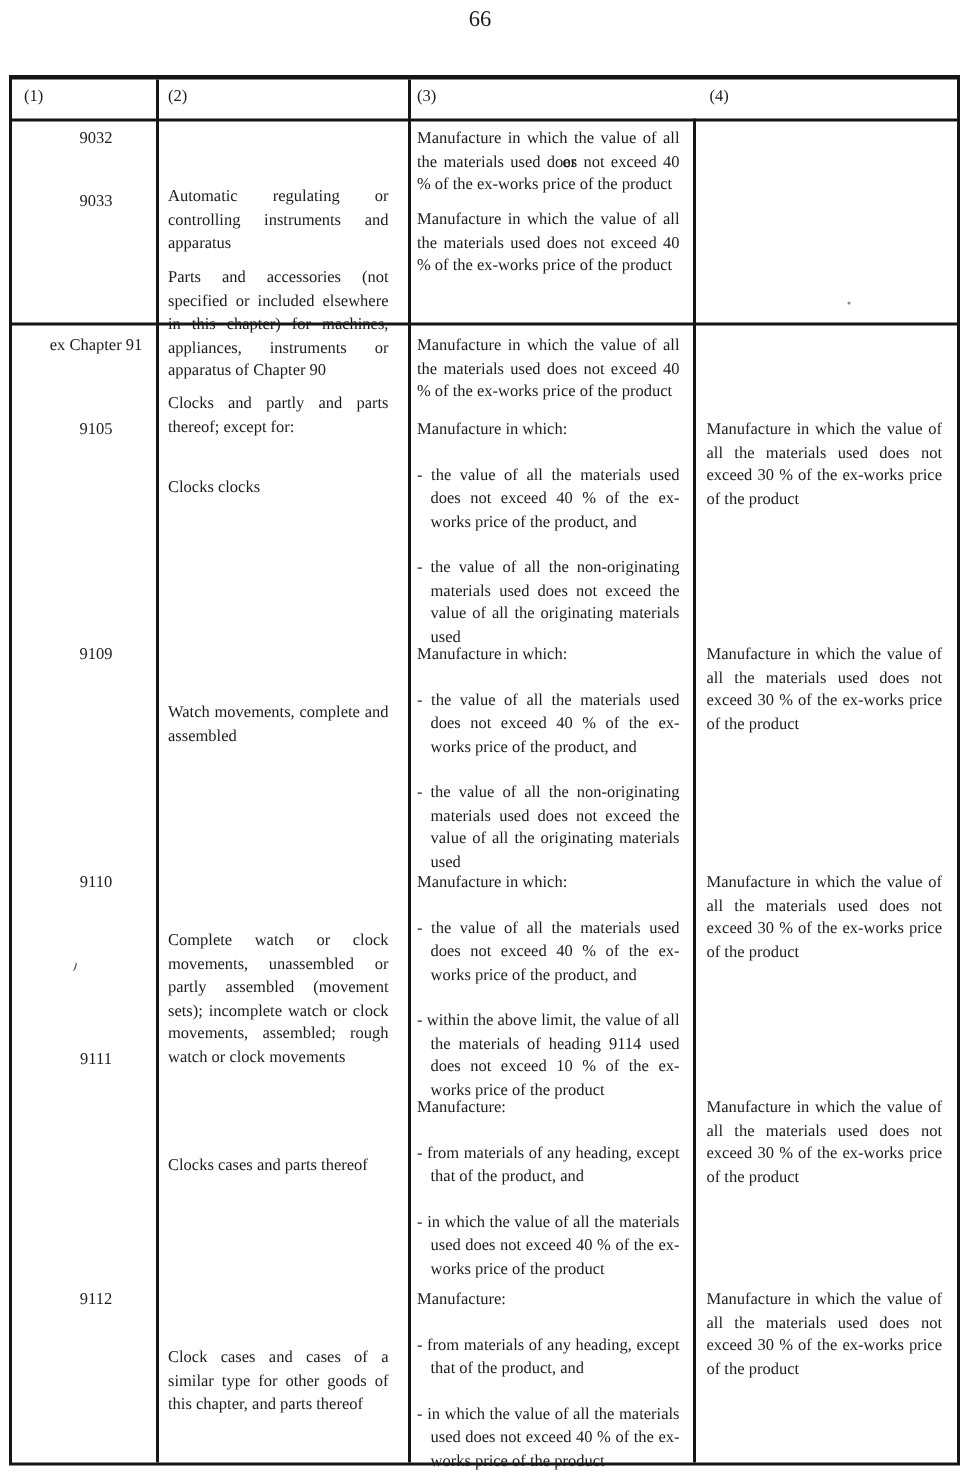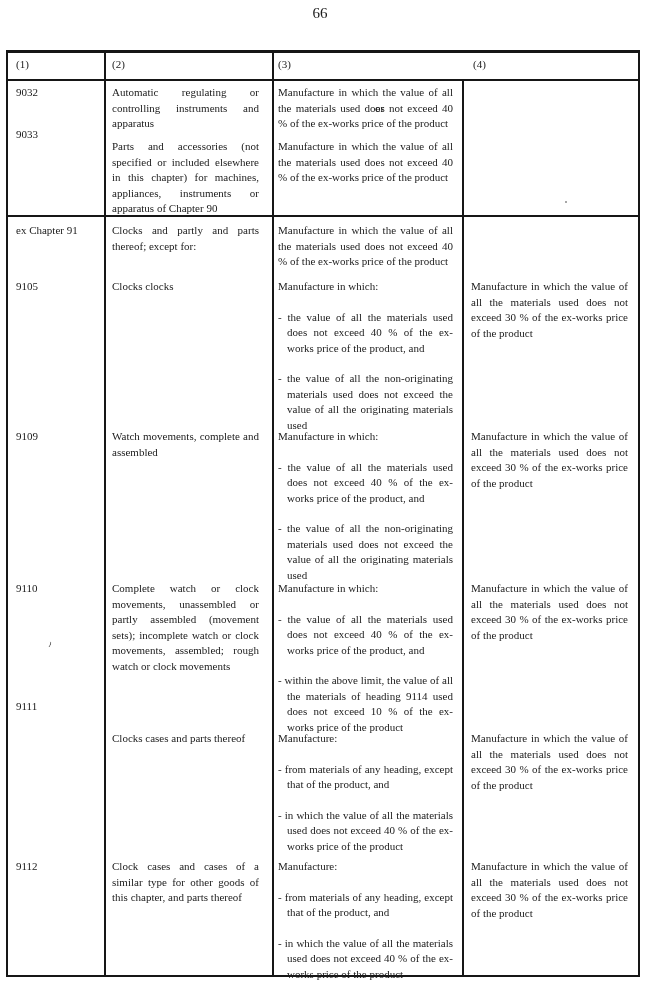--- a/index.html
+++ b/index.html
@@ -18,22 +18,22 @@
     border:2px solid #161616;border-top-width:3px;box-sizing:border-box;
   }
   .vline{position:absolute;width:2px;background:#161616;}
   .v1{left:96px;top:0;bottom:0;}
   .v2{left:264px;top:0;bottom:0;}
   .v3{left:454px;top:26px;bottom:0;}
   .hline{position:absolute;left:0;right:0;height:2px;background:#161616;}
   .h-header{top:26px;}
   .h-section{top:162px;}
   .cell{position:absolute;box-sizing:border-box;text-align:justify;}
-  .c1{left:0;width:108px;padding:0 4px 0 8px;text-align:left;}
-  .c2{left:96px;width:164px;padding:0 9px 0 8px;}
+  .c1{left:0;width:108px;padding:0 4px 0 8px;text-align:center;}
+  .c2{left:96px;width:164px;padding:0 9px 0 8px;margin-top:39px;}
   .c3{left:264px;width:190px;padding:0 9px 0 6px;}
   .c4{left:454px;width:176px;padding:0 10px 0 9px;}
   .cell p{margin:0 0 15px 0;}
   .cell p:last-child{margin-bottom:0;}
   .bullet{padding-left:9px;text-indent:-9px;}
   .hdr{position:absolute;top:4px;}
   .hdr-c1{left:8px;}
   .hdr-c2{left:104px;}
   .hdr-merged{left:264px;width:366px;height:22px;}
   .hdr-3{position:absolute;left:6px;top:0;}

